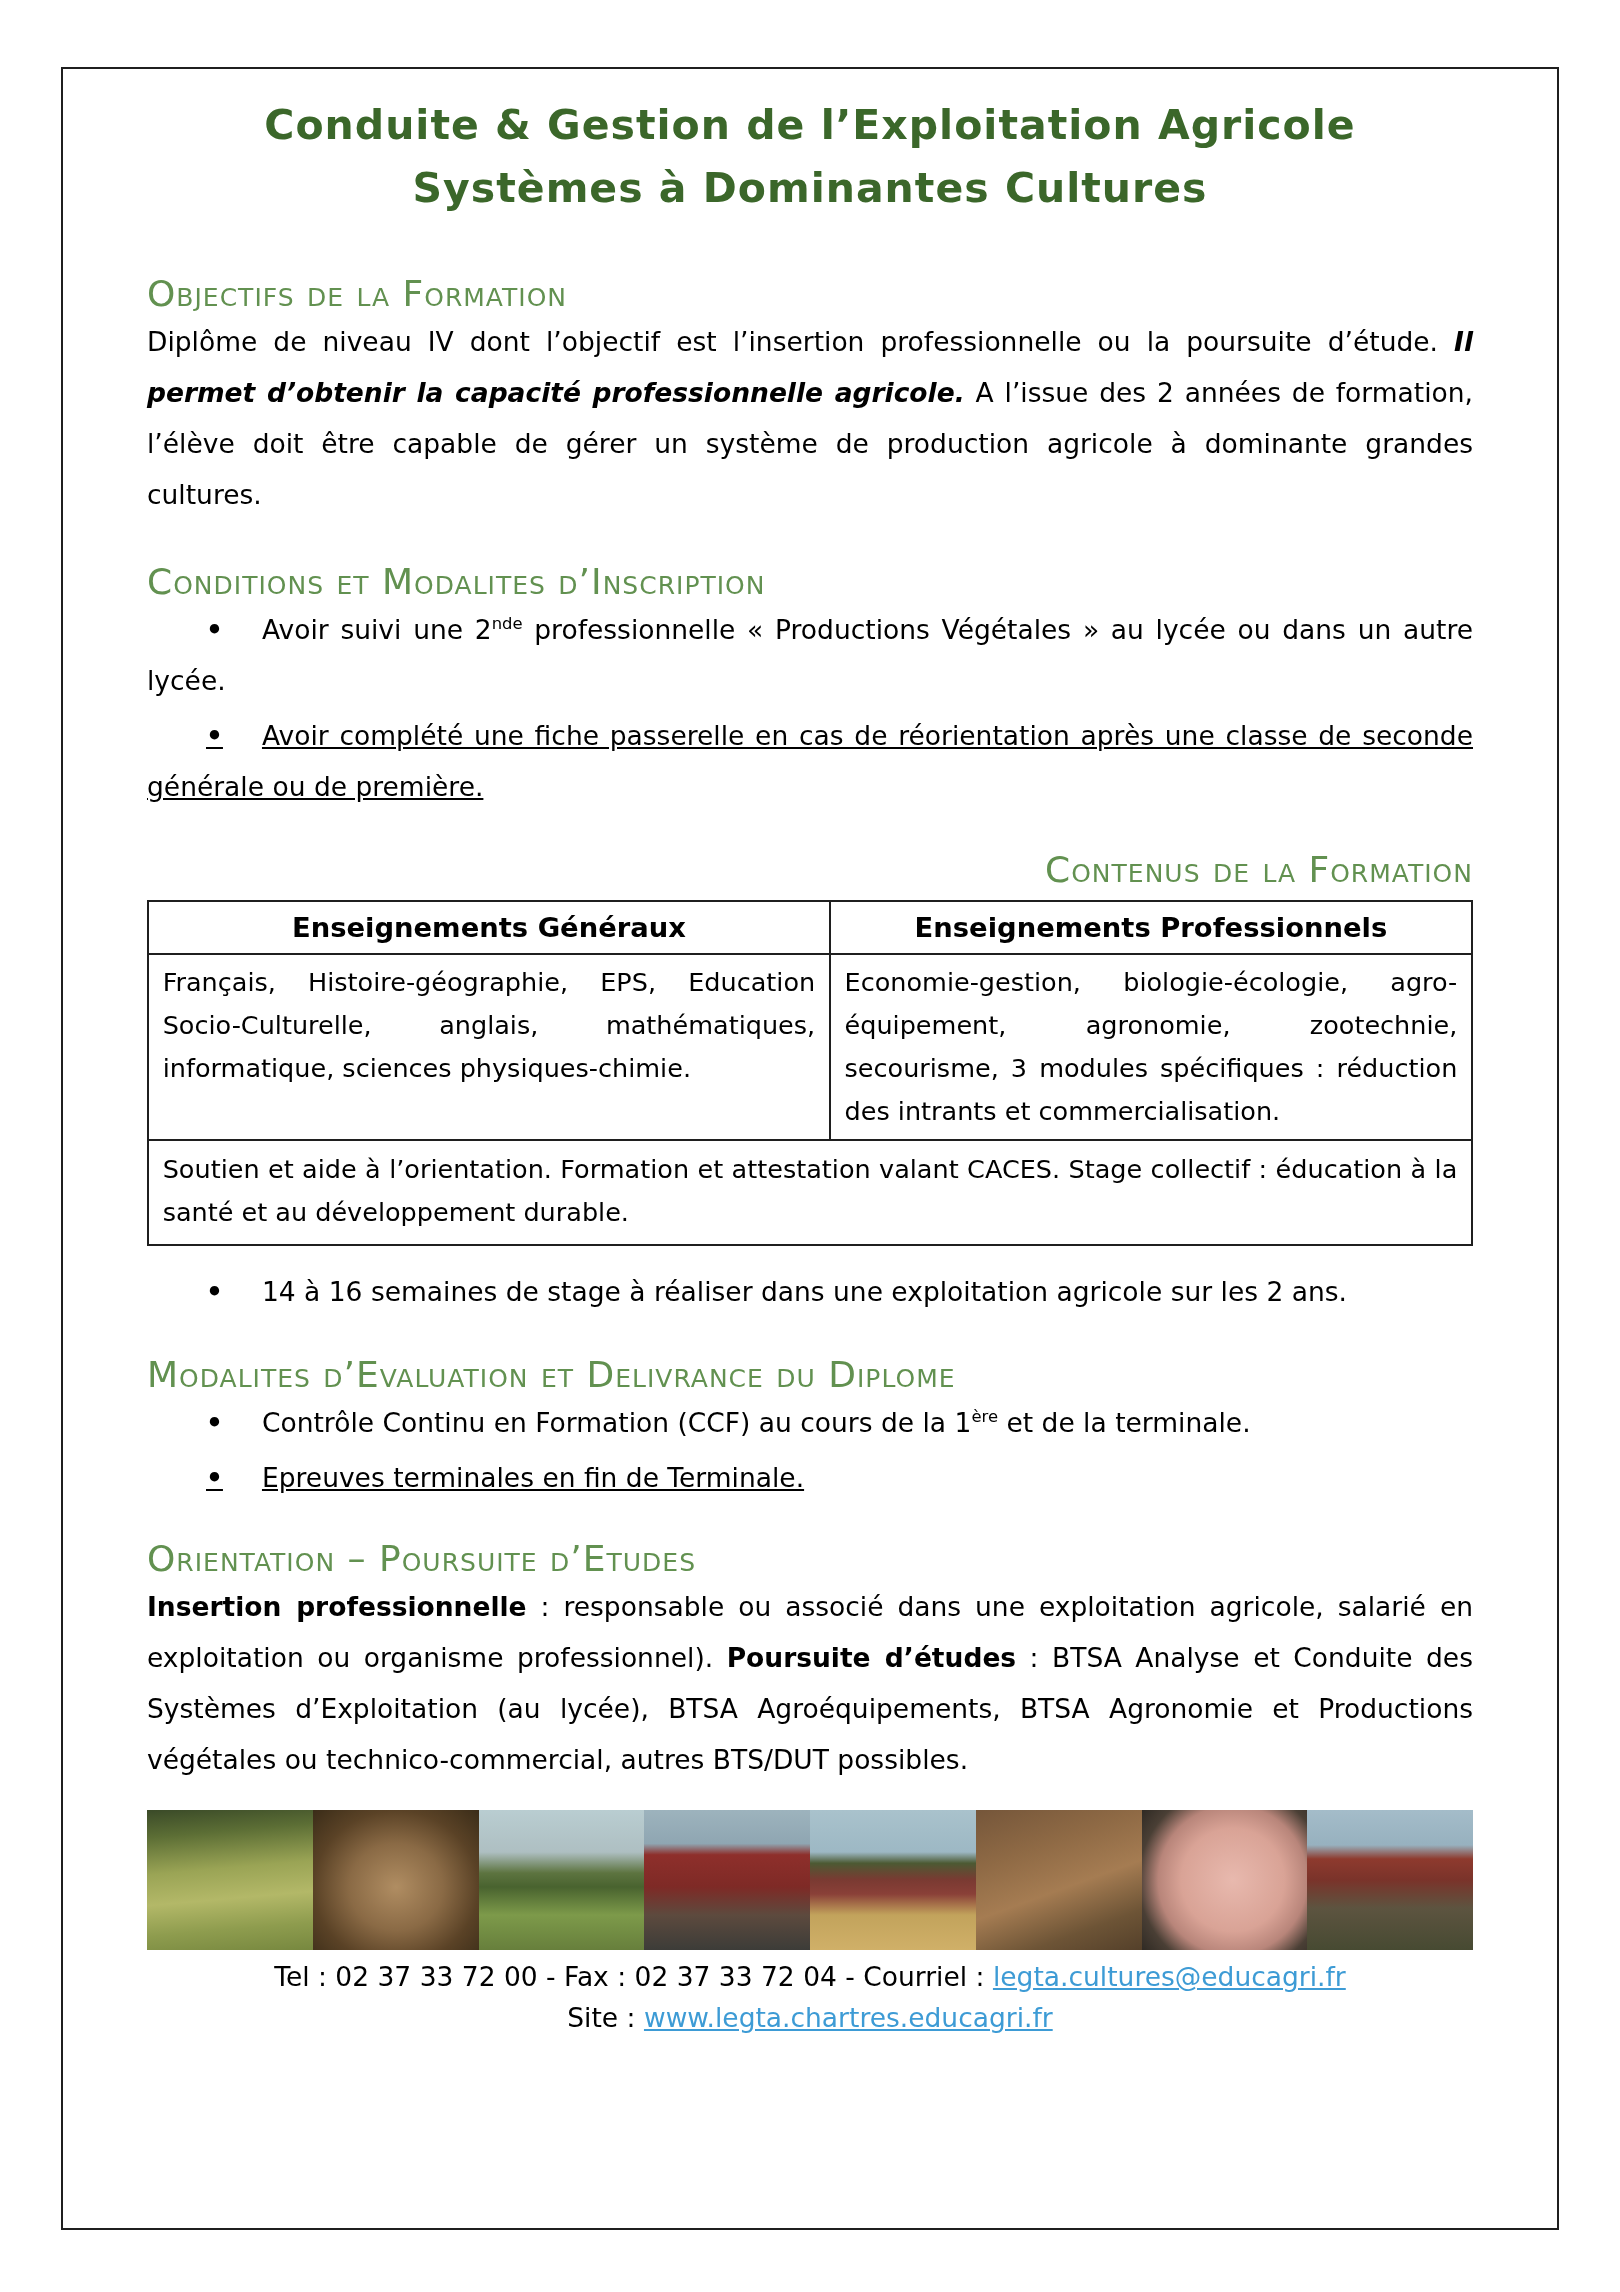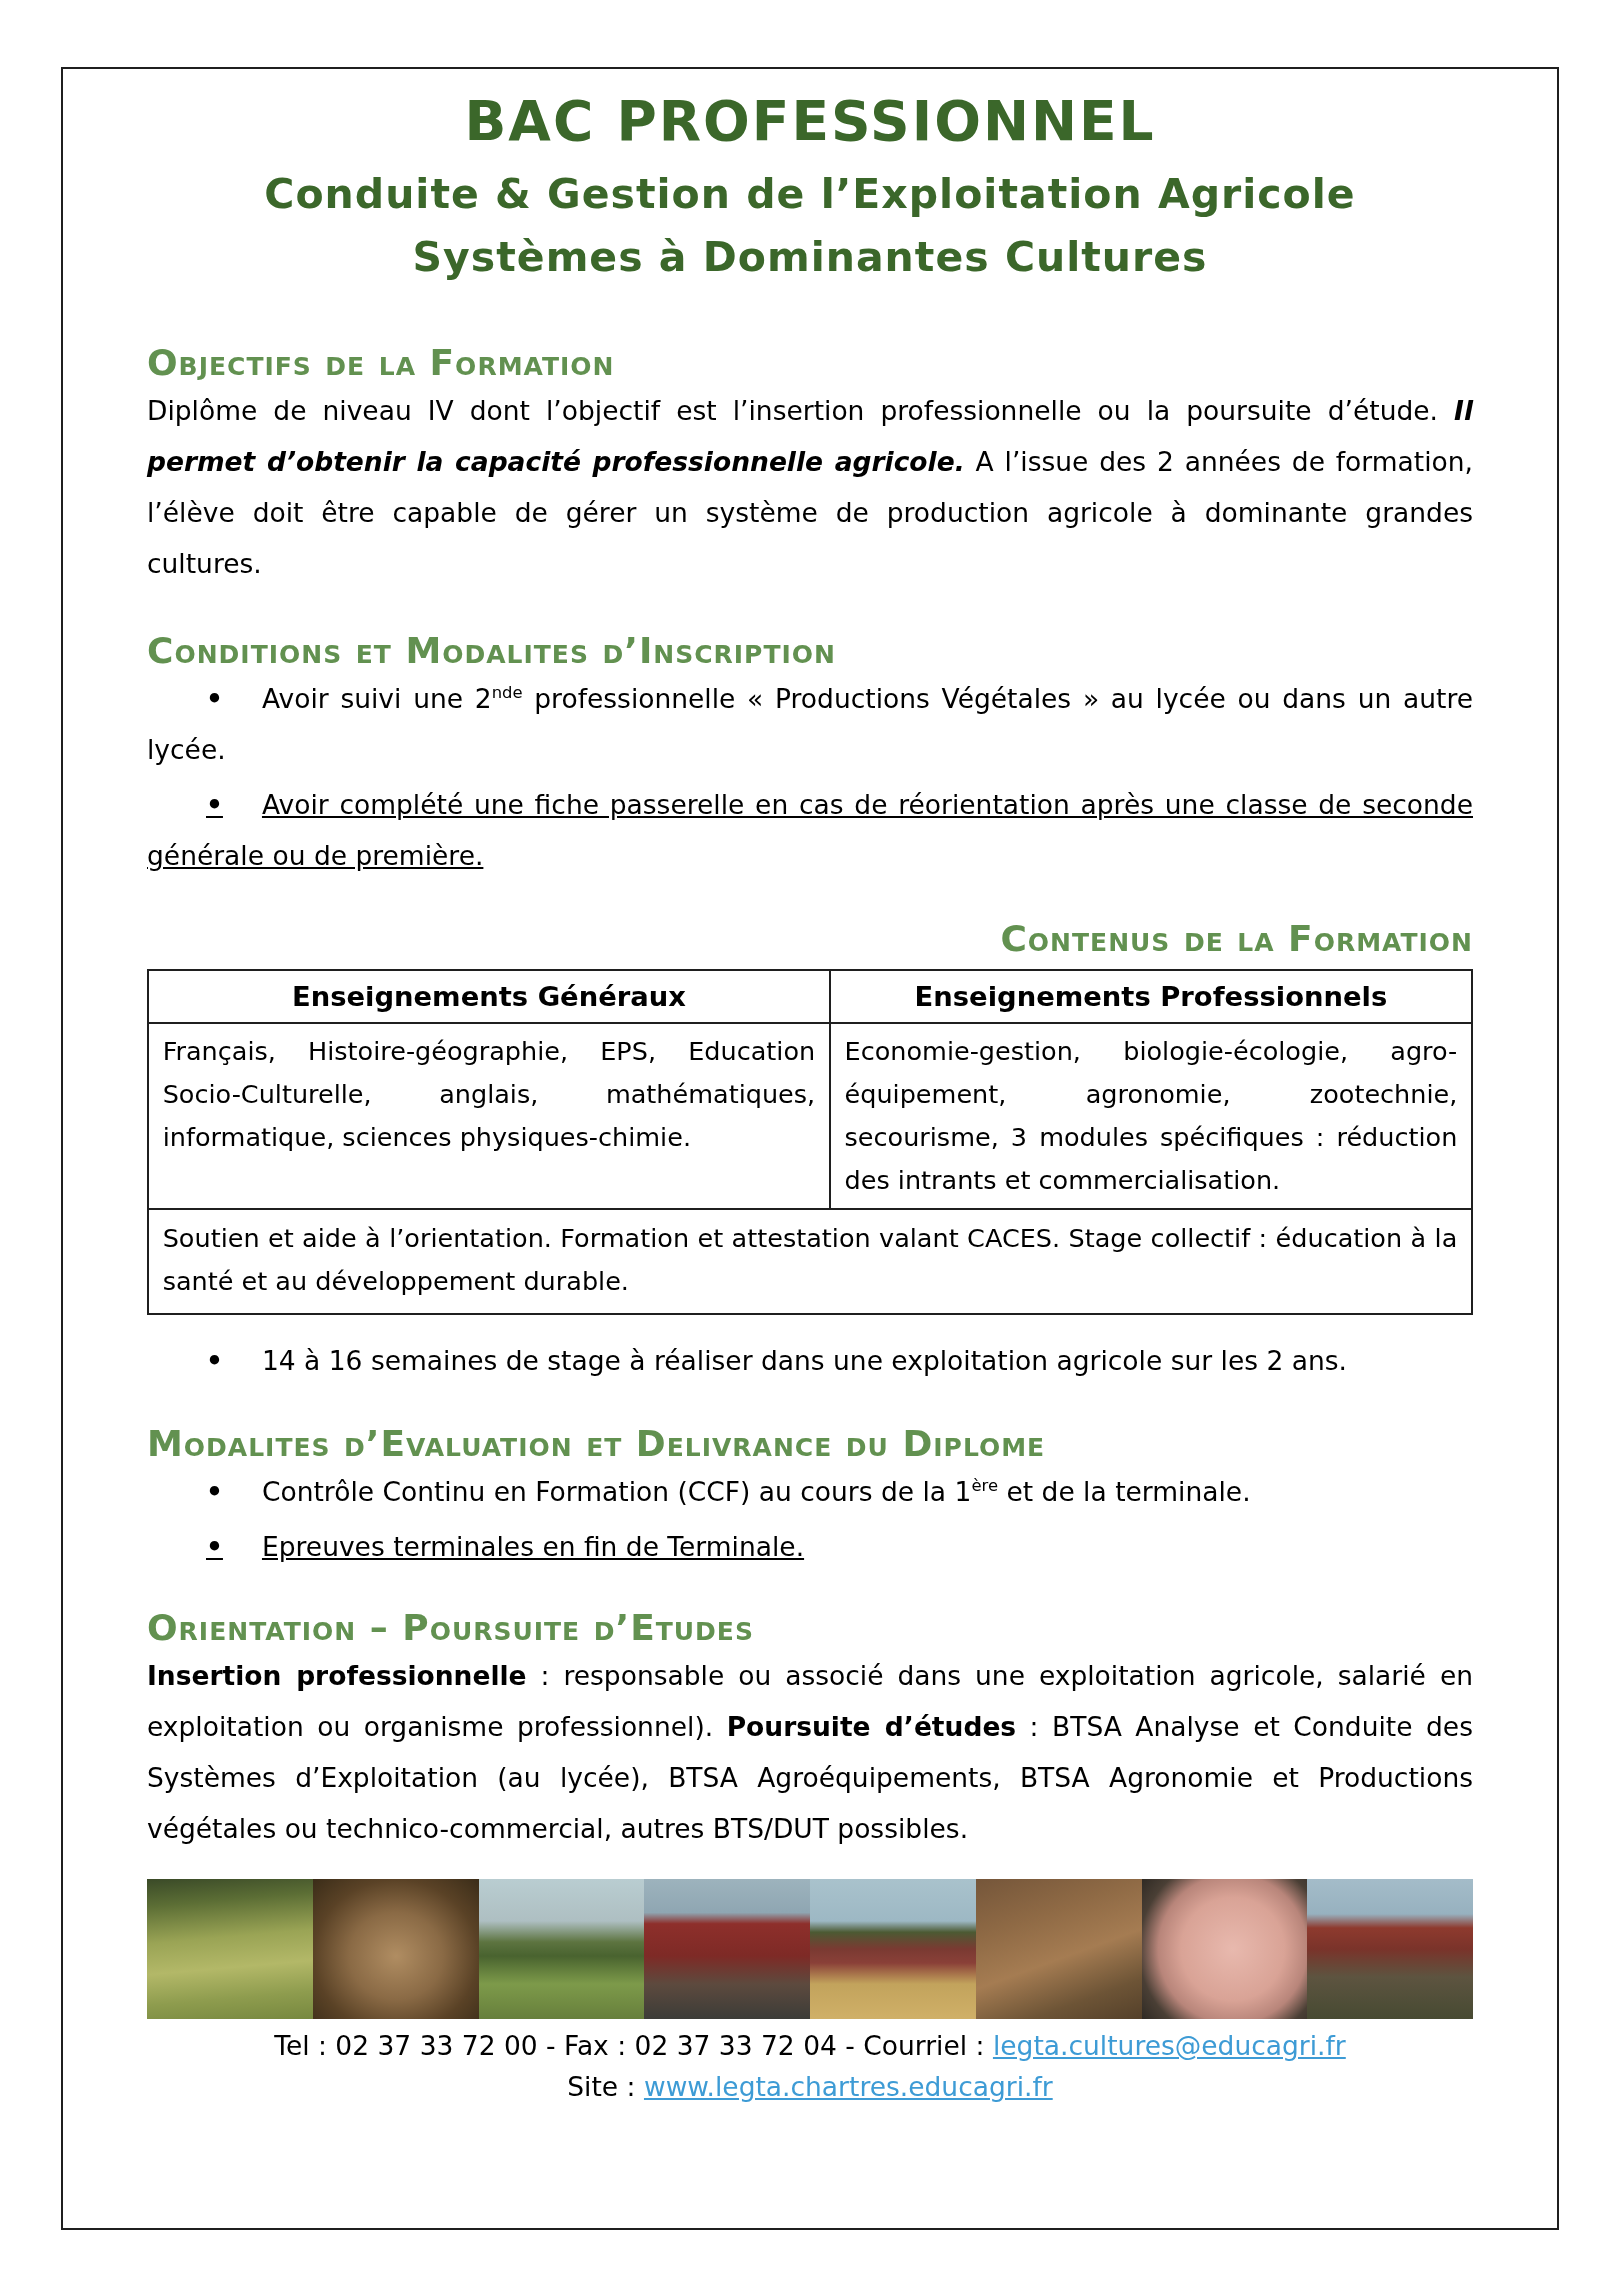--- a/index.html
+++ b/index.html
@@ -16,21 +16,21 @@
   .doc-title{
     text-align:center;color:#3b672a;font-weight:bold;
     font-size:55px;line-height:69px;letter-spacing:2px;
   }
   .doc-subtitle{
     text-align:center;color:#3b672a;font-weight:bold;
     font-size:41px;line-height:63px;margin-top:7.8px;letter-spacing:1px;
   }
 
   .section-heading{
-    color:#629150;font-weight:bold;font-variant:small-caps;
+    color:#629150;font-weight:normal;font-variant:small-caps;
     font-size:36px;line-height:45px;letter-spacing:1px;margin:0;
   }
   .mt-obj{margin-top:51px;}
   .mt-cond{margin-top:39px;}
   .mt-cont{margin-top:35px;text-align:right;}
   .mt-mod{margin-top:35px;}
   .mt-ori{margin-top:33px;}
 
   .body-text{
     font-size:26.5px;line-height:51px;text-align:justify;margin:0;
@@ -83,21 +83,20 @@
     text-align:center;font-size:26.5px;line-height:41px;margin-top:5.9px;
   }
   .footer a{color:#3d9bd5;text-decoration:underline;}
 </style>
 </head>
 <body>
 
 <div class="frame">
   <div class="content">
 
-    <div class="doc-title">BAC PROFESSIONNEL</div>
     <div class="doc-subtitle">
       <div>Conduite &amp; Gestion de l’Exploitation Agricole</div>
       <div>Systèmes à Dominantes Cultures</div>
     </div>
 
     <h2 class="section-heading mt-obj">Objectifs de la Formation</h2>
     <p class="body-text"><span>Diplôme de niveau IV dont l’objectif est l’insertion professionnelle ou la poursuite d’étude. </span><span class="bold-italic">Il permet d’obtenir la capacité professionnelle agricole.</span><span> A l’issue des 2 années de formation, l’élève doit être capable de gérer un système de production agricole à dominante grandes cultures.</span></p>
 
     <h2 class="section-heading mt-cond">Conditions et Modalites d’Inscription</h2>
     <p class="bullet-para"><span class="dot">•</span><span>Avoir suivi une 2</span><sup class="small">nde</sup><span> professionnelle « Productions Végétales » au lycée ou dans un autre lycée.</span></p>

